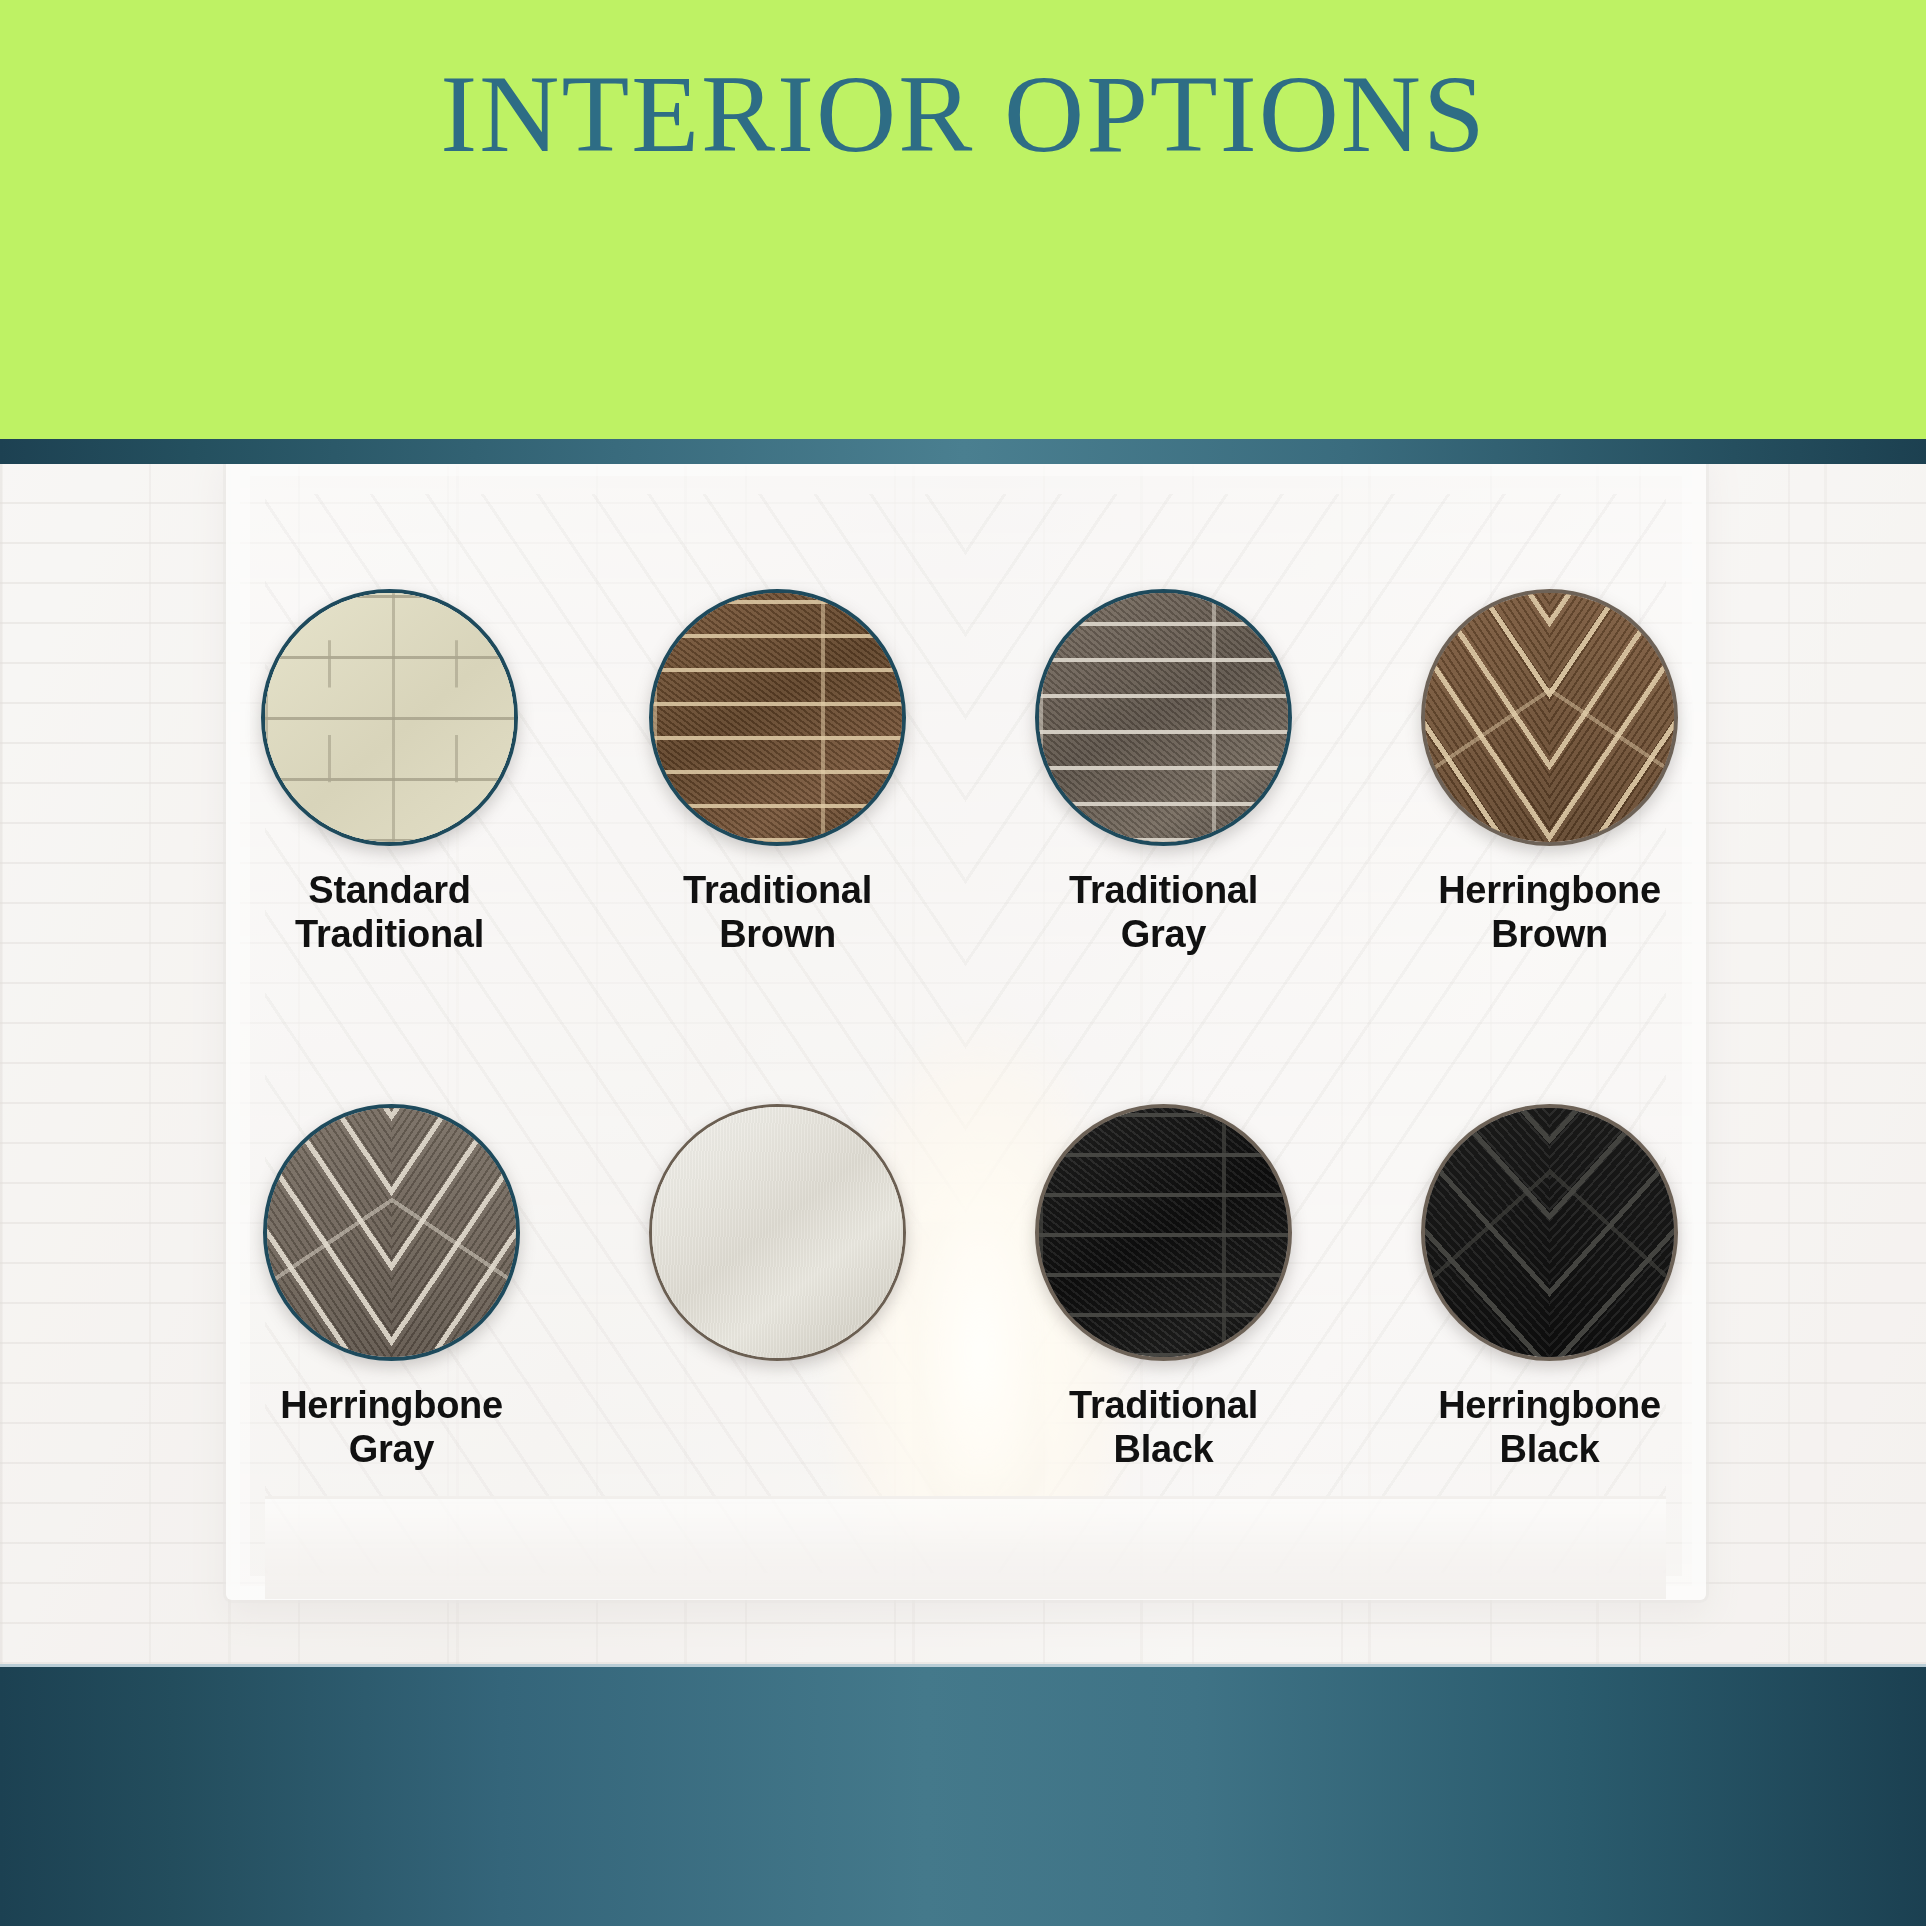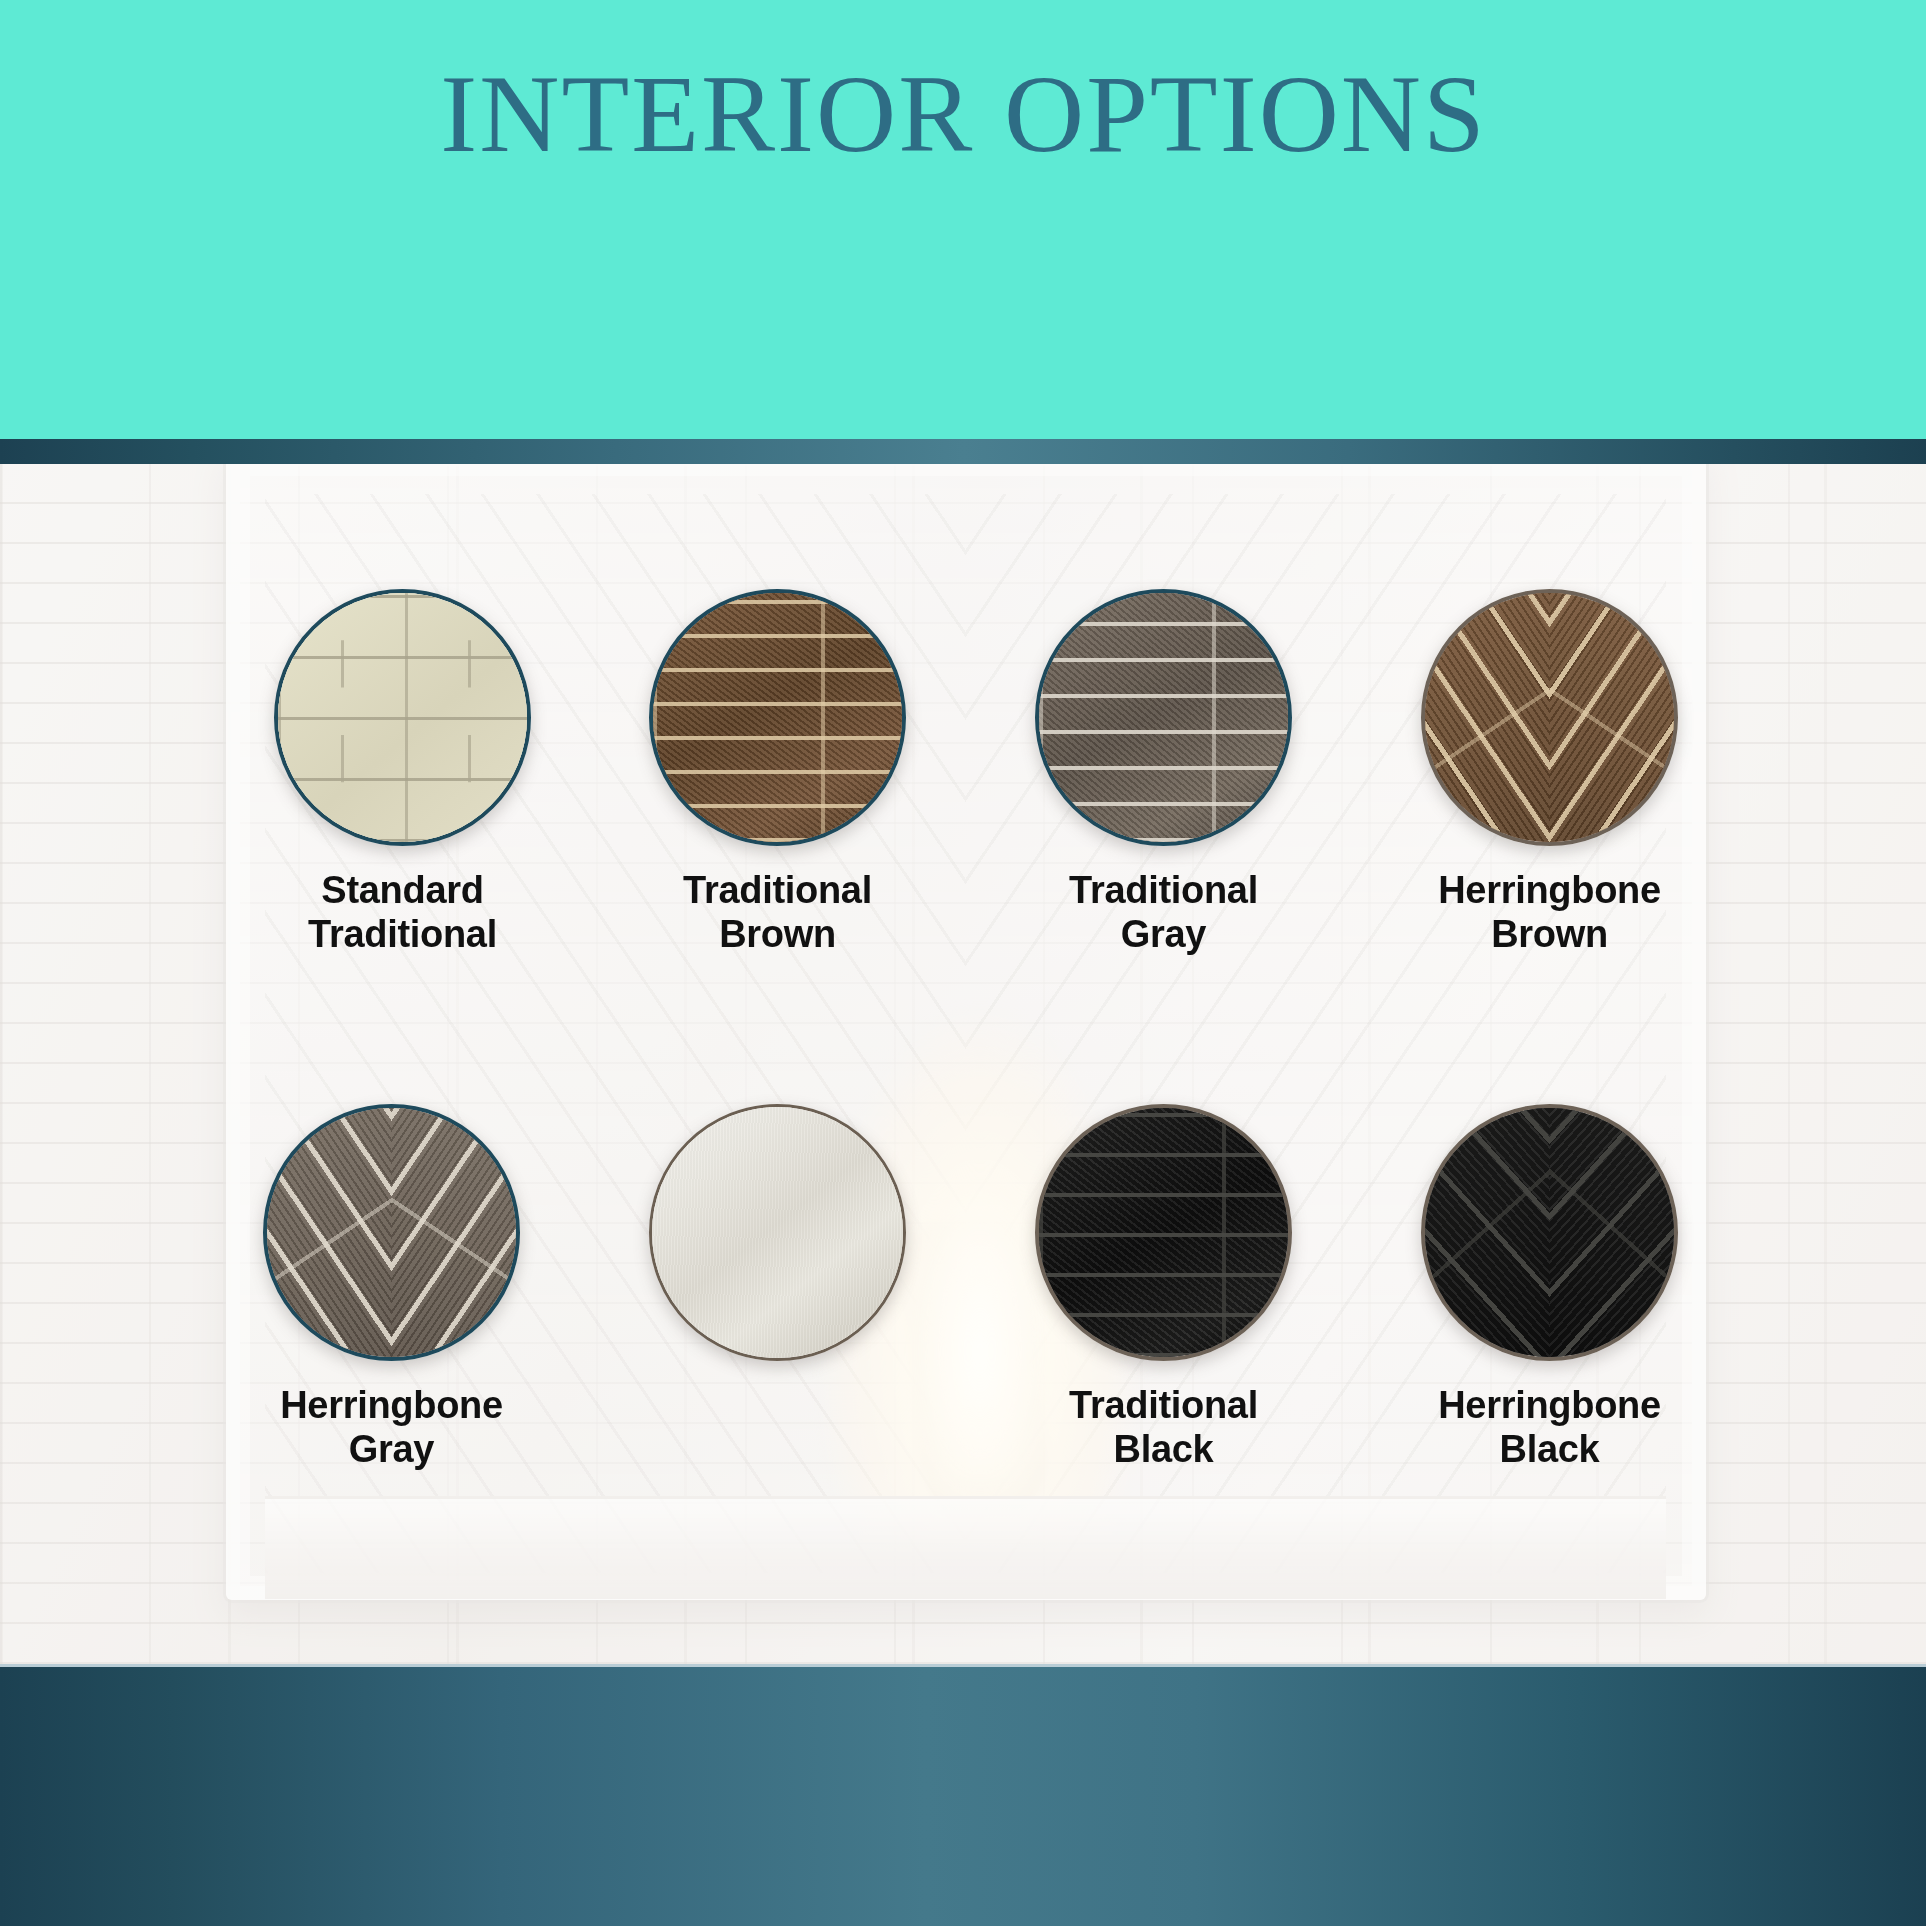--- a/index.html
+++ b/index.html
@@ -18,21 +18,21 @@
     height: 1927px;
     overflow: hidden;
   }
 
   
   .header {
     position: absolute;
     left: 0; top: 0;
     width: 1927px;
     height: 439px;
-    background: #5eead4;
+    background: #bef264;
     display: flex;
     flex-direction: column;
     align-items: center;
     justify-content: flex-start;
     padding-top: 57px;
   }
 
   .header-title {
     font-family: "Liberation Serif", serif;
     font-size: 111px;
@@ -447,21 +447,21 @@
 
     <div class="log"></div>
     <div class="flame-glow"></div>
     <div class="flame-core"></div>
     <div class="hearth"></div>
 
     <div class="veil"></div>
 
     <div class="grid">
 
-      <div class="swatch-cell" style="left:244px; top:125px;">
+      <div class="swatch-cell" style="left:231px; top:125px;">
         <div class="swatch-circle ring-teal">
           <div class="tex-cream"></div>
         </div>
         <div class="swatch-label">
           <span>Standard</span>
           <span>Traditional</span>
         </div>
       </div>
 
       <div class="swatch-cell" style="left:619px; top:125px;">

